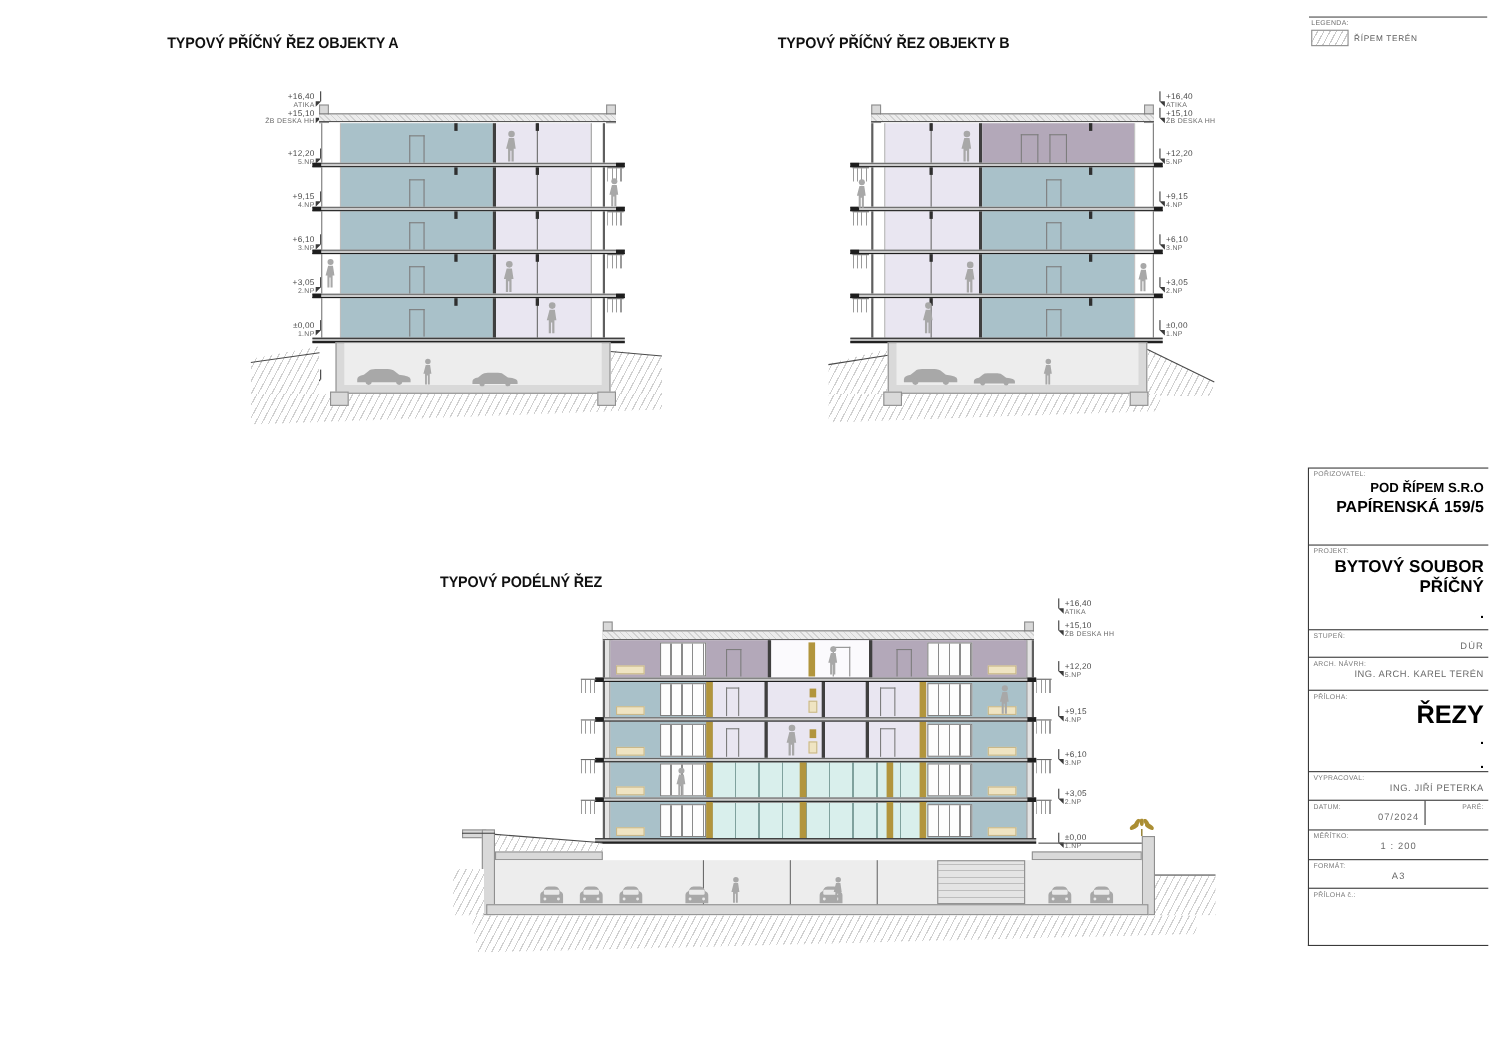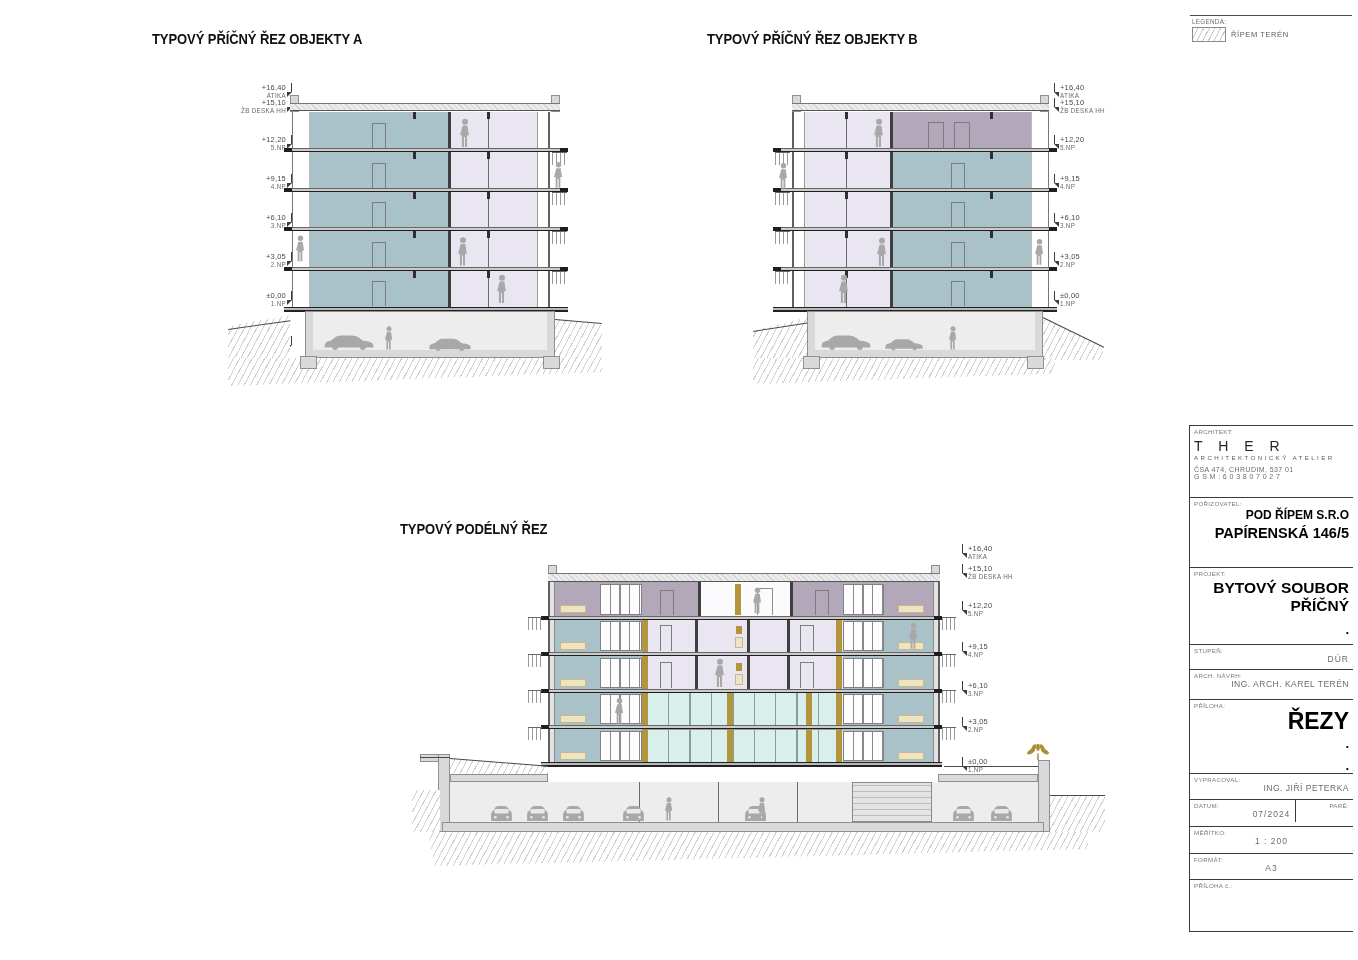--- a/index.html
+++ b/index.html
@@ -596,31 +596,24 @@
       <use href="#g-plant"></use>
     </svg>
 </div>
 
 <i class="ln" style="left:1190px;top:15px;width:162px"></i>
 <div class="leg-title">LEGENDA:</div>
 <div class="leg-swatch"></div>
 <div class="leg-item">ŘÍPEM TERÉN</div>
 
 <div class="tb">
-  <div class="tbs" style="height:67px">
-    <div class="tb-label">ARCHITEKT:</div>
-    <div class="ther">T H E R</div>
-    <div class="thersub">ARCHITEKTONICKÝ ATELIER</div>
-    <div class="tb-cad2">ČSA 474, CHRUDIM, 537 01</div>
-    <div class="tb-cad2">G S M :  6 0 3  8 0 7  0 2 7</div>
-  </div>
   <div class="tbs" style="height:65px">
     <div class="tb-label">POŘIZOVATEL:</div>
     <div class="big" style="font-size:12px;line-height:17.5px">POD ŘÍPEM S.R.O</div>
-    <div class="big" style="font-size:14.5px;line-height:17.5px">PAPÍRENSKÁ 146/5</div>
+    <div class="big" style="font-size:14.5px;line-height:17.5px">PAPÍRENSKÁ 159/5</div>
   </div>
   <div class="tbs" style="height:72px">
     <div class="tb-label">PROJEKT:</div>
     <div class="big" style="font-size:15.5px;line-height:18px;margin-top:2px">BYTOVÝ SOUBOR</div>
     <div class="big" style="font-size:15.5px;line-height:18px">PŘÍČNÝ</div>
     <div class="dotline" style="margin-top:10px">.</div>
   </div>
   <div class="tbs" style="height:20px">
     <div class="tb-label">STUPEŇ:</div>
     <div class="tb-cad">DÚR</div>

